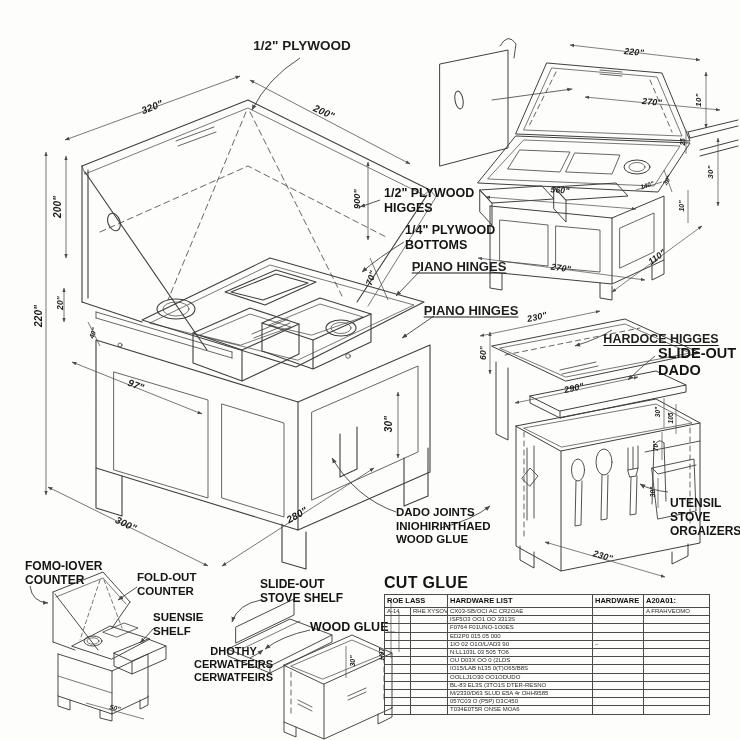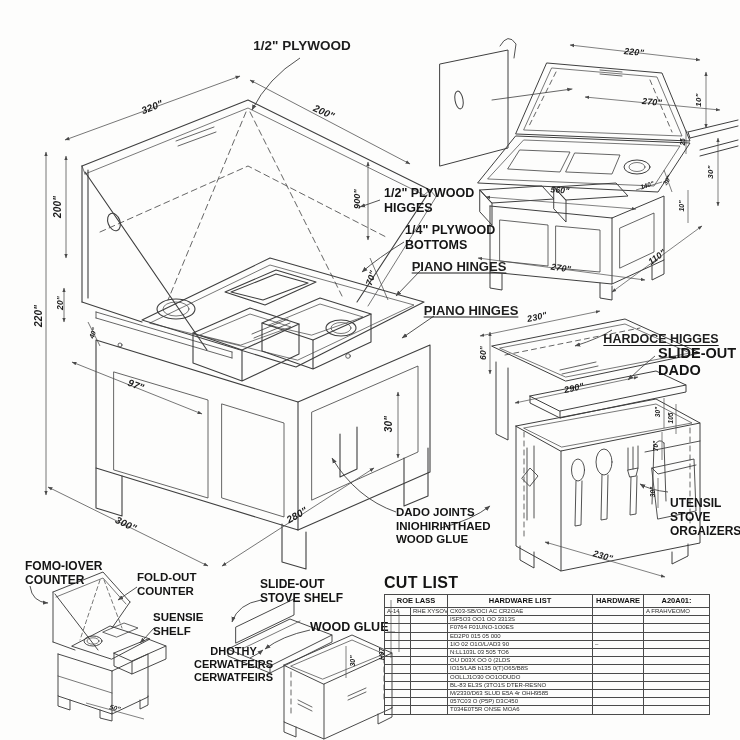--- a/index.html
+++ b/index.html
@@ -12,21 +12,21 @@
   .dim-sm{font-size:7px;font-style:italic;}
   .dim-xs{font-size:6.5px;font-style:italic;}
   .u{text-decoration:underline;text-underline-offset:2px;}
   .note{position:absolute;color:#141414;font-weight:600;white-space:nowrap;line-height:1.18;}
   .note div{white-space:nowrap;}
   #cutlist-title{font-size:16px;font-weight:800;letter-spacing:.3px;}
   #cutlist-table{position:absolute;left:384px;top:594px;width:325px;border-collapse:collapse;
        table-layout:fixed;}
   #cutlist-table th,#cutlist-table td{border:1px solid #4a4a4a;font-size:6px;font-weight:500;
        color:#2a2a2a;padding:0 2px;height:7.2px;line-height:7.2px;overflow:hidden;white-space:nowrap;}
-  #cutlist-table th{font-size:7.5px;font-weight:700;height:12px;line-height:12px;text-align:center;color:#111;}
+  #cutlist-table th{font-size:7.5px;font-weight:700;height:12px;line-height:12px;text-align:left;color:#111;}
 </style>
 </head>
 <body>
 
 <div id="canvas">
 
 <svg width="740" height="740" viewBox="0 0 740 740">
   <defs>
     <marker id="ah" viewBox="0 0 10 10" refX="8.5" refY="5" markerWidth="7" markerHeight="7" orient="auto-start-reverse">
       <path d="M0,1.5 L9,5 L0,8.5 z" fill="#4a4a4a"></path>
@@ -310,21 +310,21 @@
 <div class="note" style="left:310px;top:620px;font-size:12.5px">
   <div>WOOD GLUE</div>
 </div>
 <div class="note" style="left:194px;top:645px;font-size:11px;text-align:center">
   <div>DHOTHY</div>
   <div>CERWATFEIRS</div>
   <div>CERWATFEIRS</div>
 </div>
 <div class="lbl dim-sm" style="left:352px;top:661px;--r:-90deg">30"</div>
 
-<div class="note" id="cutlist-title" style="left:384px;top:574px">CUT LIST</div>
+<div class="note" id="cutlist-title" style="left:384px;top:574px">CUT GLUE</div>
 <div class="lbl dim-xs" style="left:381px;top:654px;--r:-90deg">H97</div>
 
 <table id="cutlist-table">
   <colgroup>
         <col style="width:26px">
         <col style="width:37px">
         <col style="width:145px">
         <col style="width:51px">
         <col style="width:66px">
       </colgroup>

